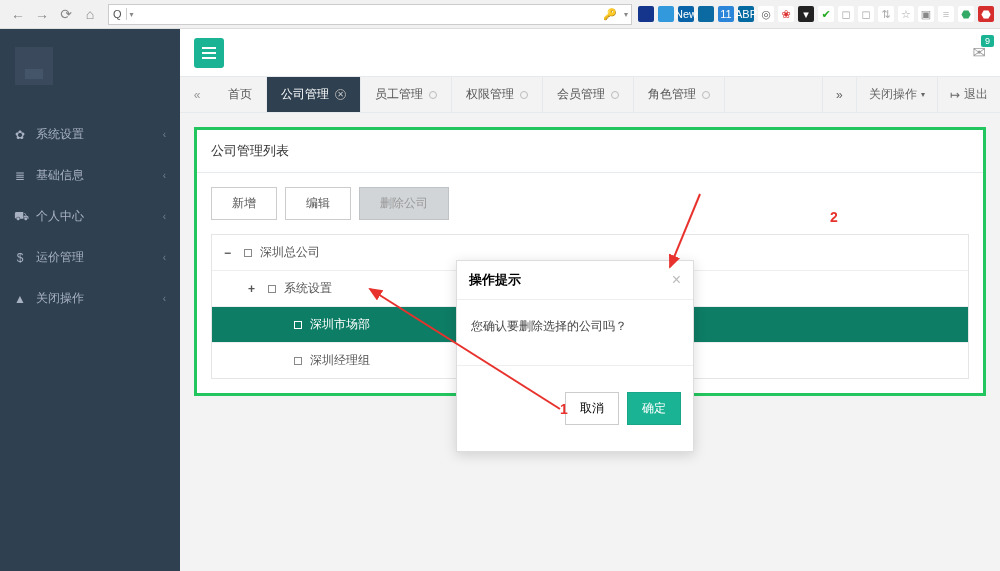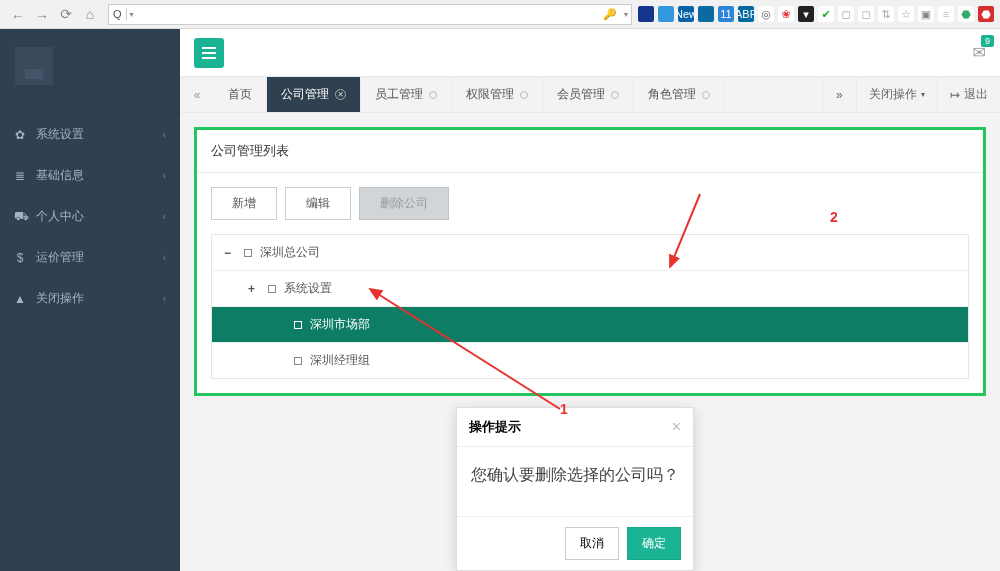--- a/index.html
+++ b/index.html
@@ -56,26 +56,26 @@
 .tree-row { display: flex; align-items: center; font-size: 12px; padding: 9px 12px; color: #555; border-bottom: 1px solid #eee; cursor: pointer; }
 .tree-row:last-child { border-bottom: none; }
 .tree-row.selected { background: #0e7d65; color: #fff; }
 .tree-row.lvl1 { padding-left: 36px; }
 .tree-row.lvl2 { padding-left: 62px; }
 .tree-row .tgl { width: 14px; font-size: 12px; font-weight: bold; margin-right: 6px; }
 .tree-row .sq { width: 8px; height: 8px; display: inline-block; border: 1px solid #888; margin-right: 8px; }
 .tree-row.selected .sq { border-color: #fff; }
 
 
-.modal-backdrop { position: absolute; left: 0; top: 0; right: 0; bottom: 0; display: flex; justify-content: center; align-items: flex-end; pointer-events: none; }
+.modal-backdrop { position: absolute; left: 0; top: 0; right: 0; bottom: 0; display: flex; justify-content: center; align-items: center; pointer-events: none; }
 .modal { margin-top: 112px; width: 238px; background: #fff; border: 1px solid #ddd; box-shadow: 0 3px 12px rgba(0,0,0,.15); pointer-events: auto; position: relative; left: -15px; }
 .modal-header { padding: 10px 12px; font-size: 13px; font-weight: bold; border-bottom: 1px solid #eee; display: flex; justify-content: space-between; align-items: center; }
 .modal-header .x { color: #bbb; cursor: pointer; font-size: 16px; font-weight: normal; }
-.modal-body { padding: 18px 14px 30px; font-size: 16px; color: #444; }
-.modal-footer { padding: 10px 12px; border-top: 1px solid #eee; display: flex; justify-content: flex-end; gap: 8px; }
+.modal-body { padding: 18px 14px 30px; font-size: 12px; color: #444; }
+.modal-footer { padding: 26px 12px; border-top: 1px solid #eee; display: flex; justify-content: flex-end; gap: 8px; }
 .mbtn { padding: 7px 14px; font-size: 12px; border: 1px solid #ccc; background: #fff; cursor: pointer; }
 .mbtn.primary { background: #1ab394; border-color: #18a689; color: #fff; }
 
 
 .arrow-svg { position: absolute; pointer-events: none; }
 .annot-num { position: absolute; color: #e8322d; font-size: 14px; font-weight: bold; }
 </style>
 </head>
 <body>
 

